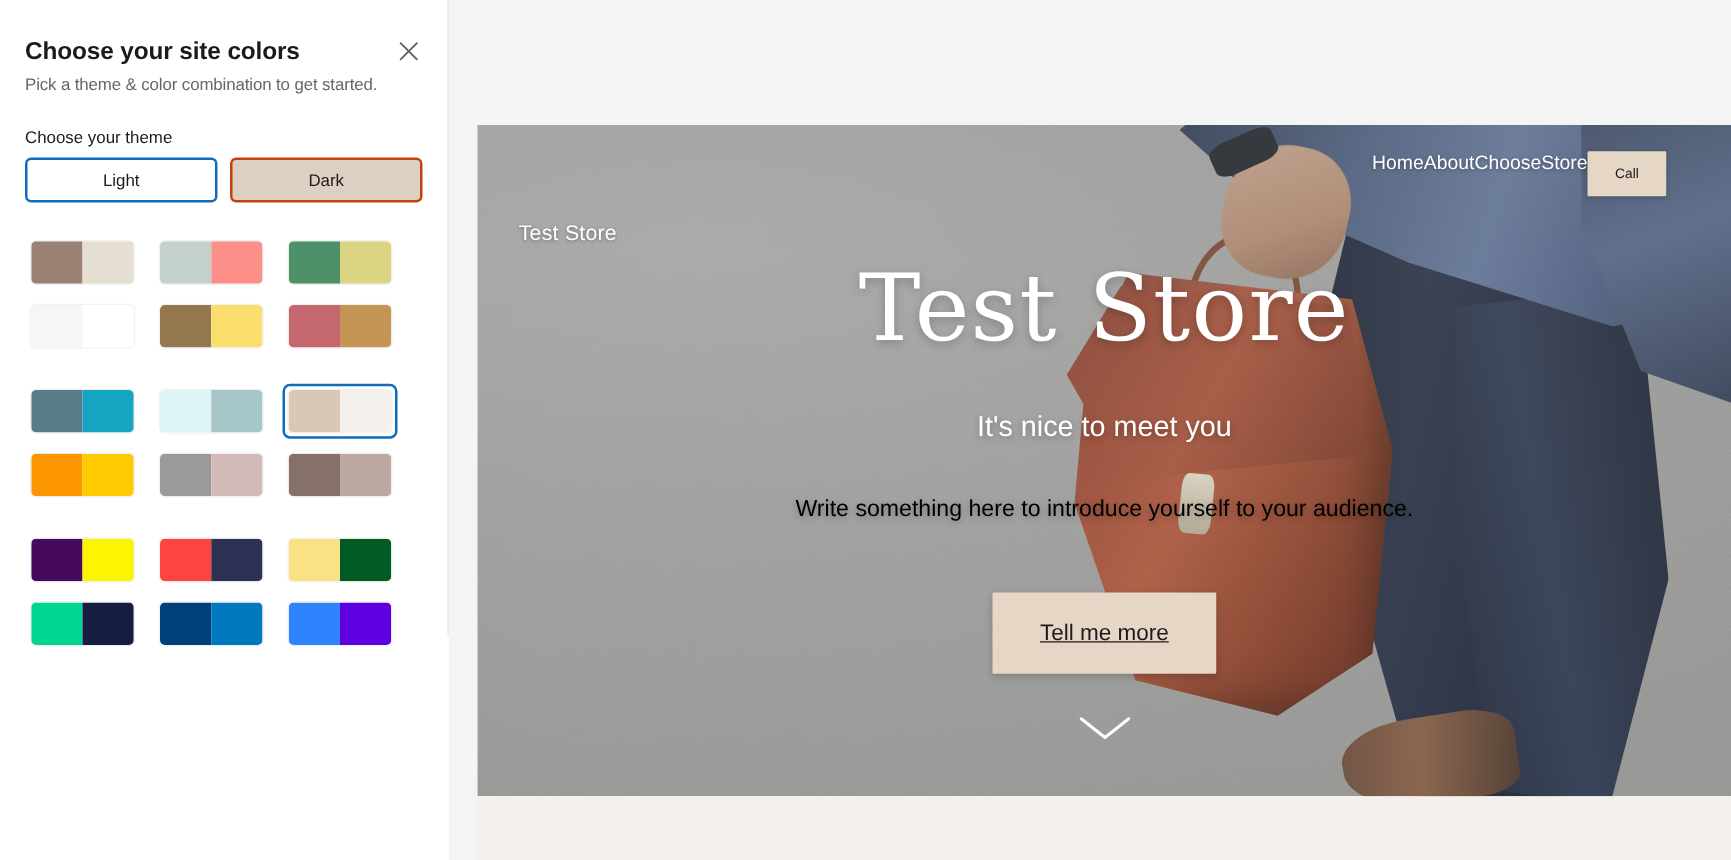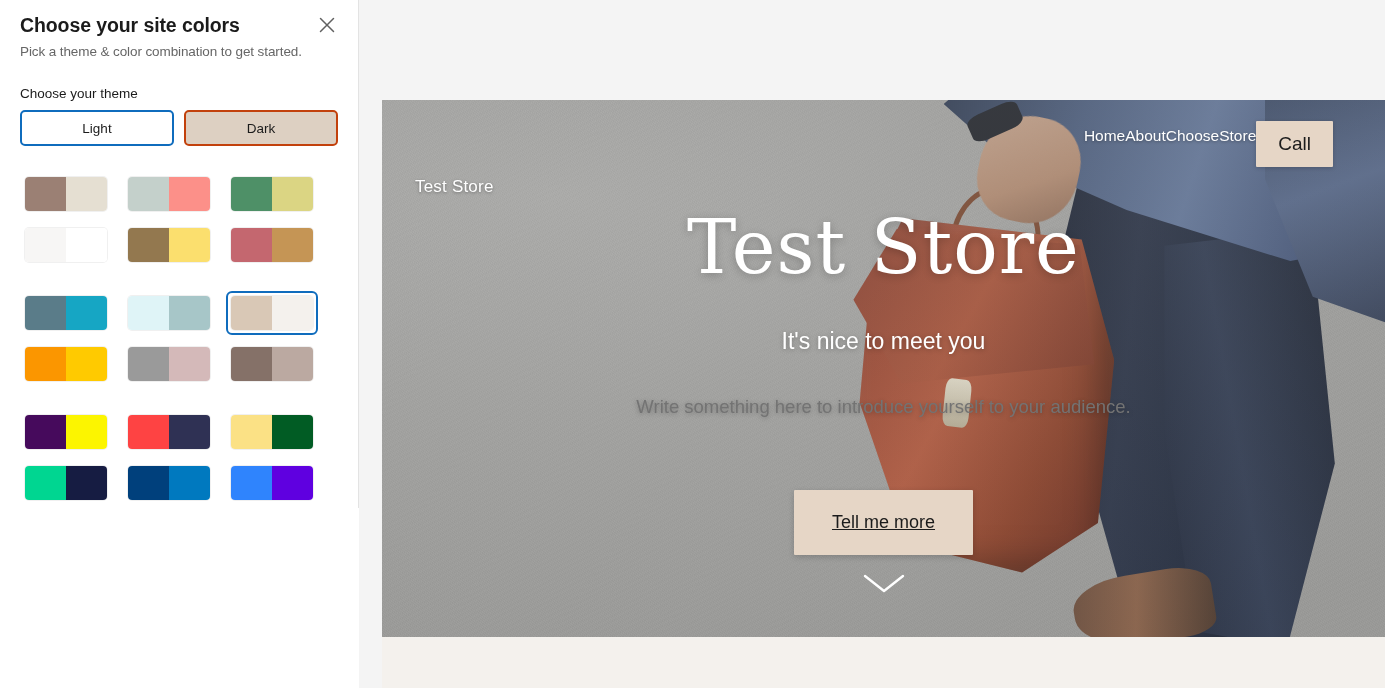--- a/index.html
+++ b/index.html
@@ -12,21 +12,21 @@
   }
   #app { position: relative; width: 1385px; height: 688px; display: flex; }
 
   
   #panel {
     width: 359px; height: 508px;
     background: #ffffff;
     border-right: 1px solid #e3e3e3;
     position: relative;
     flex: 0 0 359px;
-    padding: 0 20px;
+    padding: 16px 20px;
   }
   #panel-head { position: relative; padding-top: 10px; }
   #panel-title {
     font-size: 19.5px; font-weight: bold; color: #1b1b1b;
     letter-spacing: -0.1px; margin: 0; padding-top: 4px;
   }
   #panel-sub {
     font-size: 13.5px; color: #666; margin: 7px 0 0 0; letter-spacing: -0.1px;
   }
   #close-btn {
@@ -191,41 +191,41 @@
   }
   .nav-link {
     color: #fff; font-size: 15.5px; line-height: 27px;
     text-decoration: none; text-shadow: 0 1px 3px rgba(0,0,0,.35);
     cursor: pointer;
   }
   #call-btn {
     margin-top: 17px;
     background: #e6d6c6; color: #1b1b1b;
     border: none; font-family: inherit;
-    font-size: 19px; padding: 12px 22px;
+    font-size: 11px; padding: 12px 22px;
     cursor: pointer; border-radius: 1px;
     box-shadow: 0 1px 4px rgba(0,0,0,.18);
   }
 
   #hero-center {
     position: absolute; left: 0; right: 0; top: 108px;
     text-align: center; padding: 0 80px;
   }
   #hero-title {
     font-family: "DejaVu Serif", "Liberation Serif", serif;
     color: #ffffff; font-size: 74px; line-height: 1.06;
     margin: 0; font-weight: 400; letter-spacing: 1px;
     text-shadow: 0 2px 8px rgba(0,0,0,.22);
   }
   #hero-tagline {
     color: #fff; font-size: 23px; margin: 42px 0 0 0; font-weight: 400;
     text-shadow: 0 1px 5px rgba(0,0,0,.28);
   }
   #hero-desc {
-    color: #737373; font-size: 18.5px; margin: 41px 0 16px 0;
+    color: #000000; font-size: 18.5px; margin: 41px 0 0 0;
     text-shadow: 0 1px 5px rgba(0,0,0,.28);
   }
   #cta-btn {
     margin-top: 56px;
     background: #e6d6c6; color: #1b1b1b; border: none;
     font-family: inherit; font-size: 18px;
     padding: 22px 38px; cursor: pointer; border-radius: 1px;
     box-shadow: 0 2px 6px rgba(0,0,0,.18);
   }
   #scroll-chevron {

